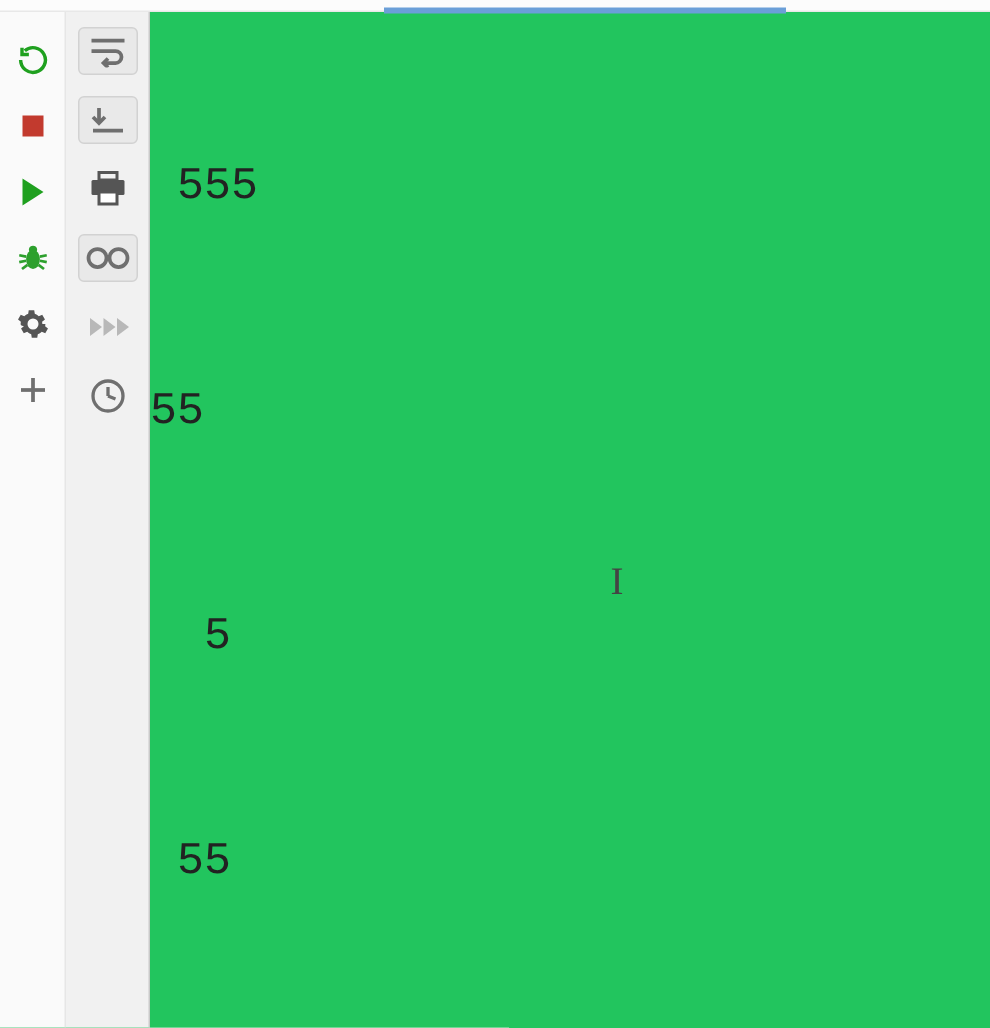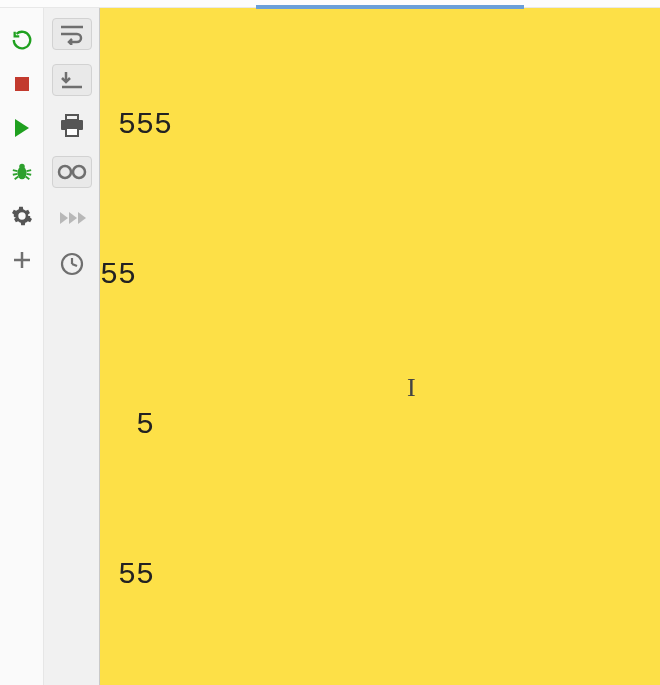--- a/index.html
+++ b/index.html
@@ -62,21 +62,21 @@
       display: flex; align-items: center; justify-content: center;
       border-radius: 4px;
       cursor: pointer;
     }
     .right-toolbar .rbtn.boxed {
       background: #e9e9e9;
       border: 1px solid #d2d2d2;
     }
     .console {
       flex: 1;
-      background: #fde047;
+      background: #22c55e;
       position: relative;
       z-index: 5;
     }
     .output {
       font-size: 30px;
       line-height: 50px;
       color: #222;
       white-space: pre;
       padding-top: 0;
     }

